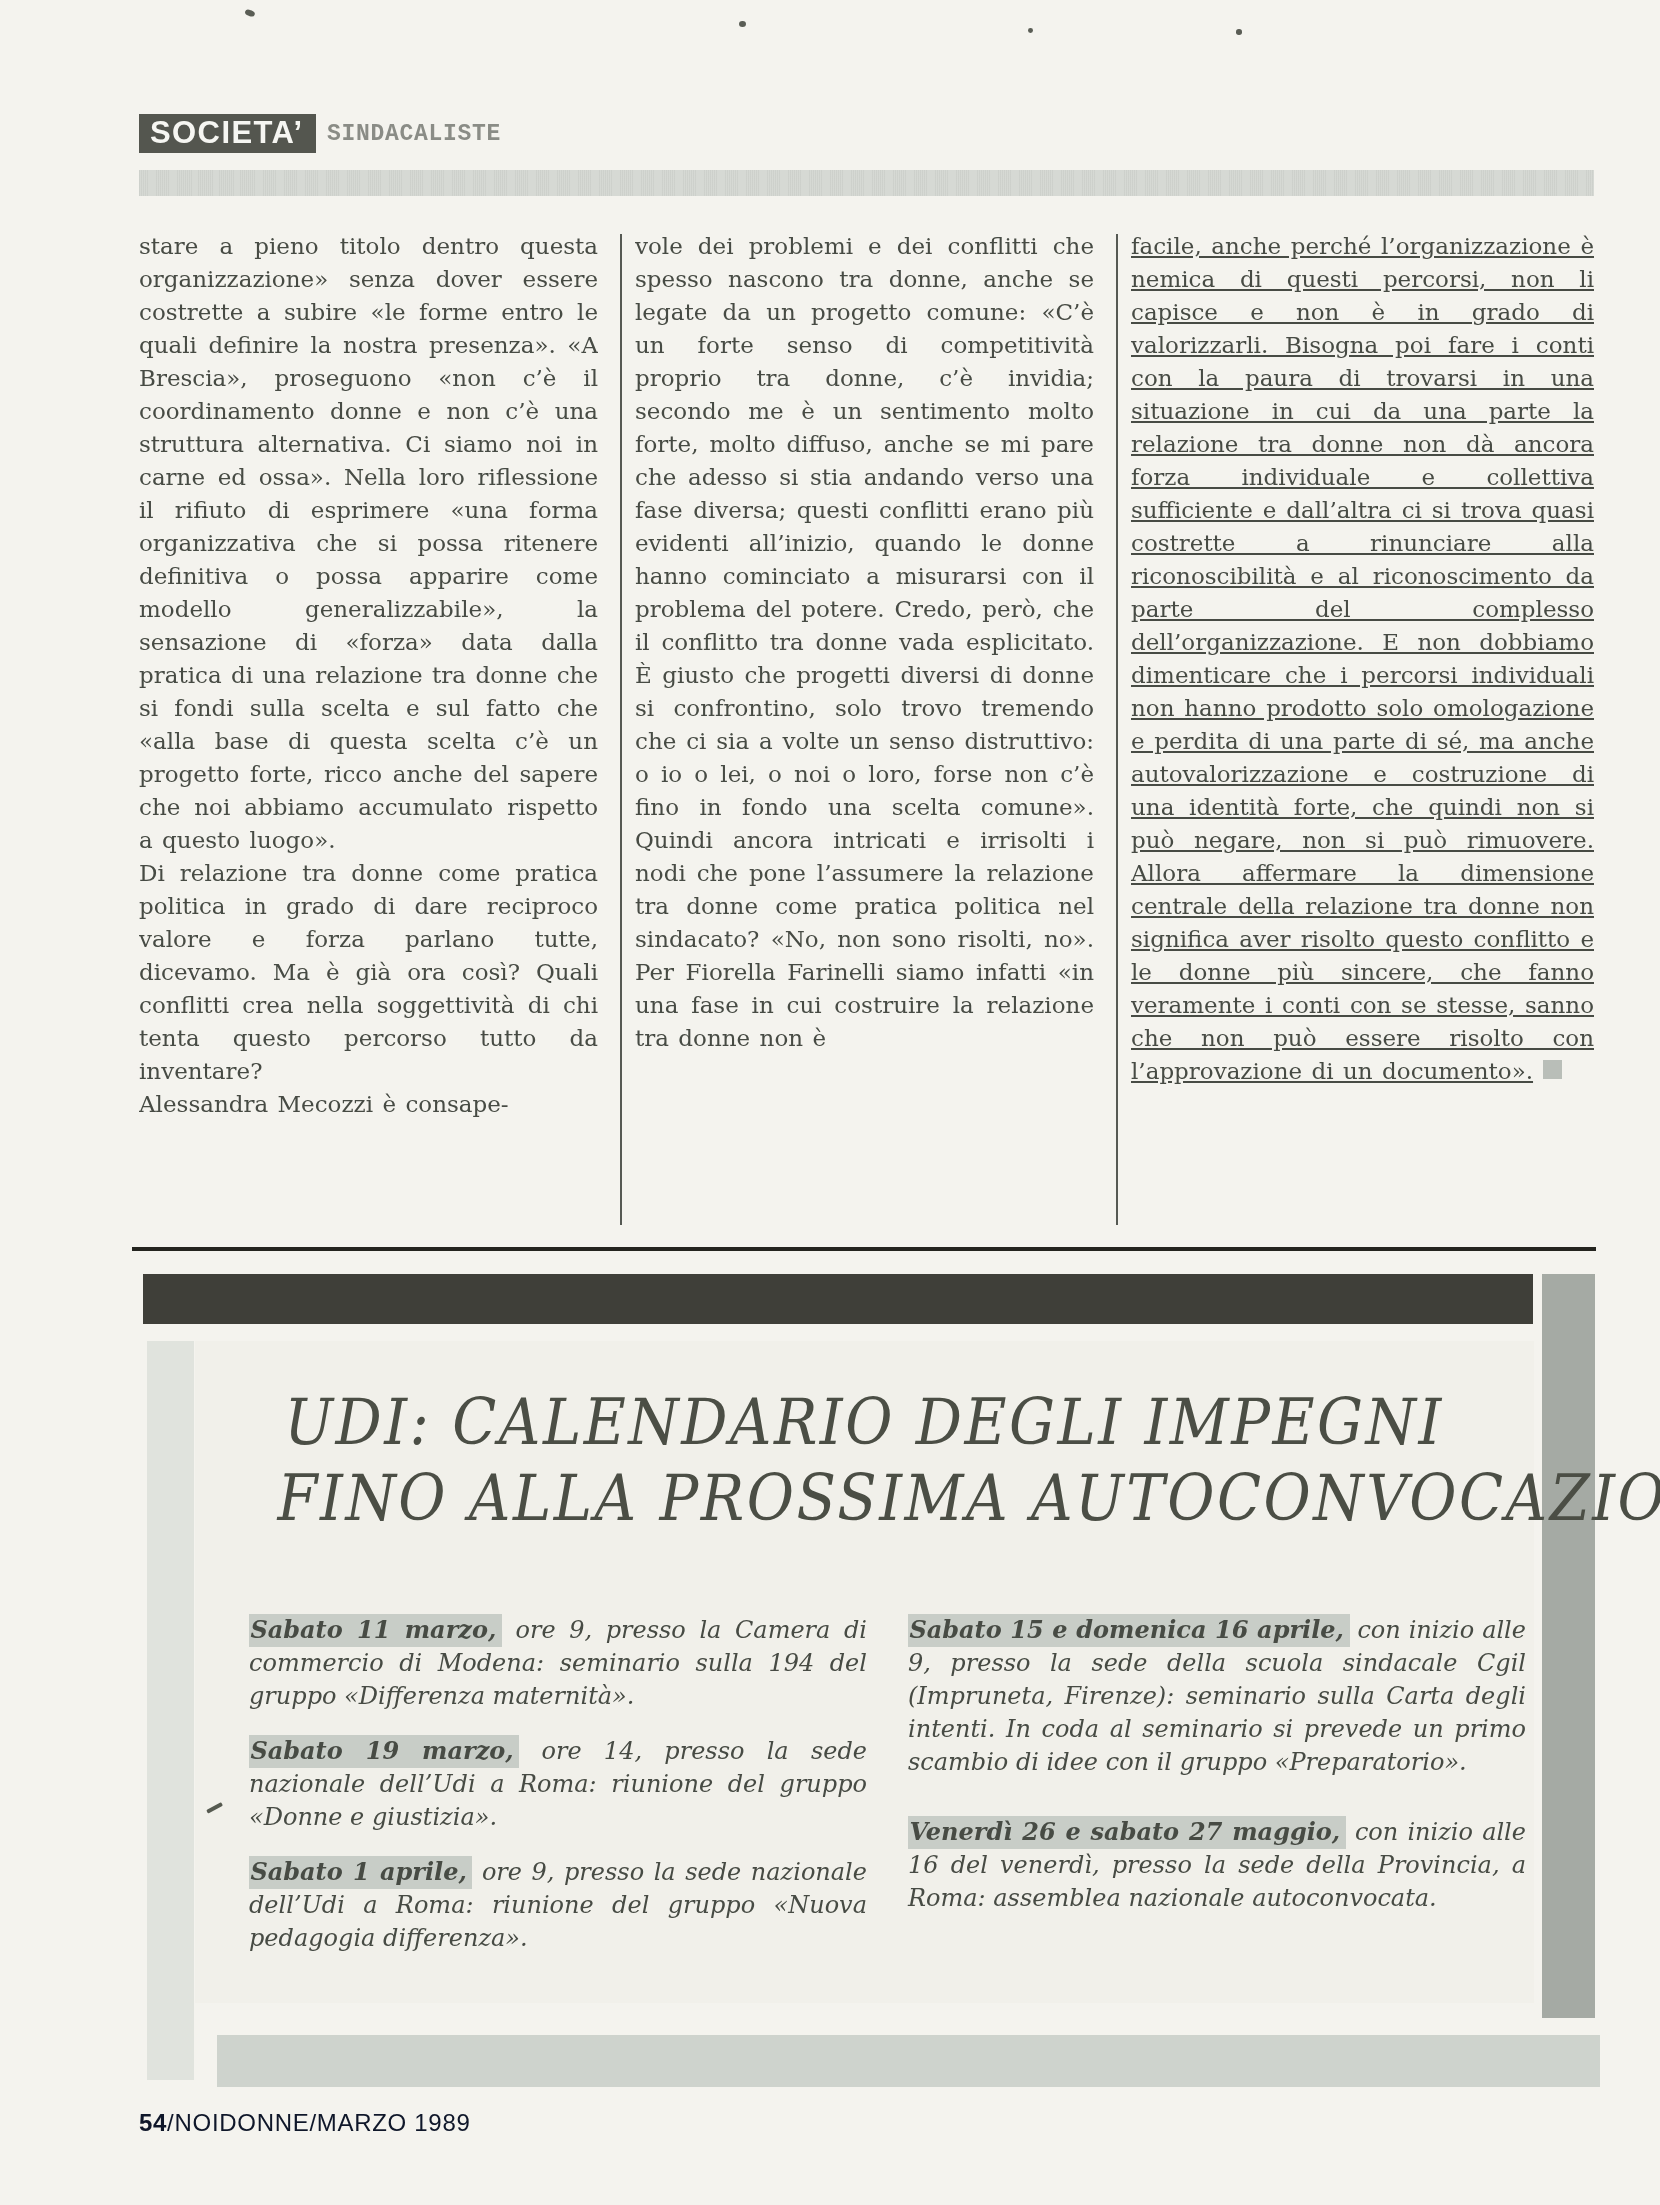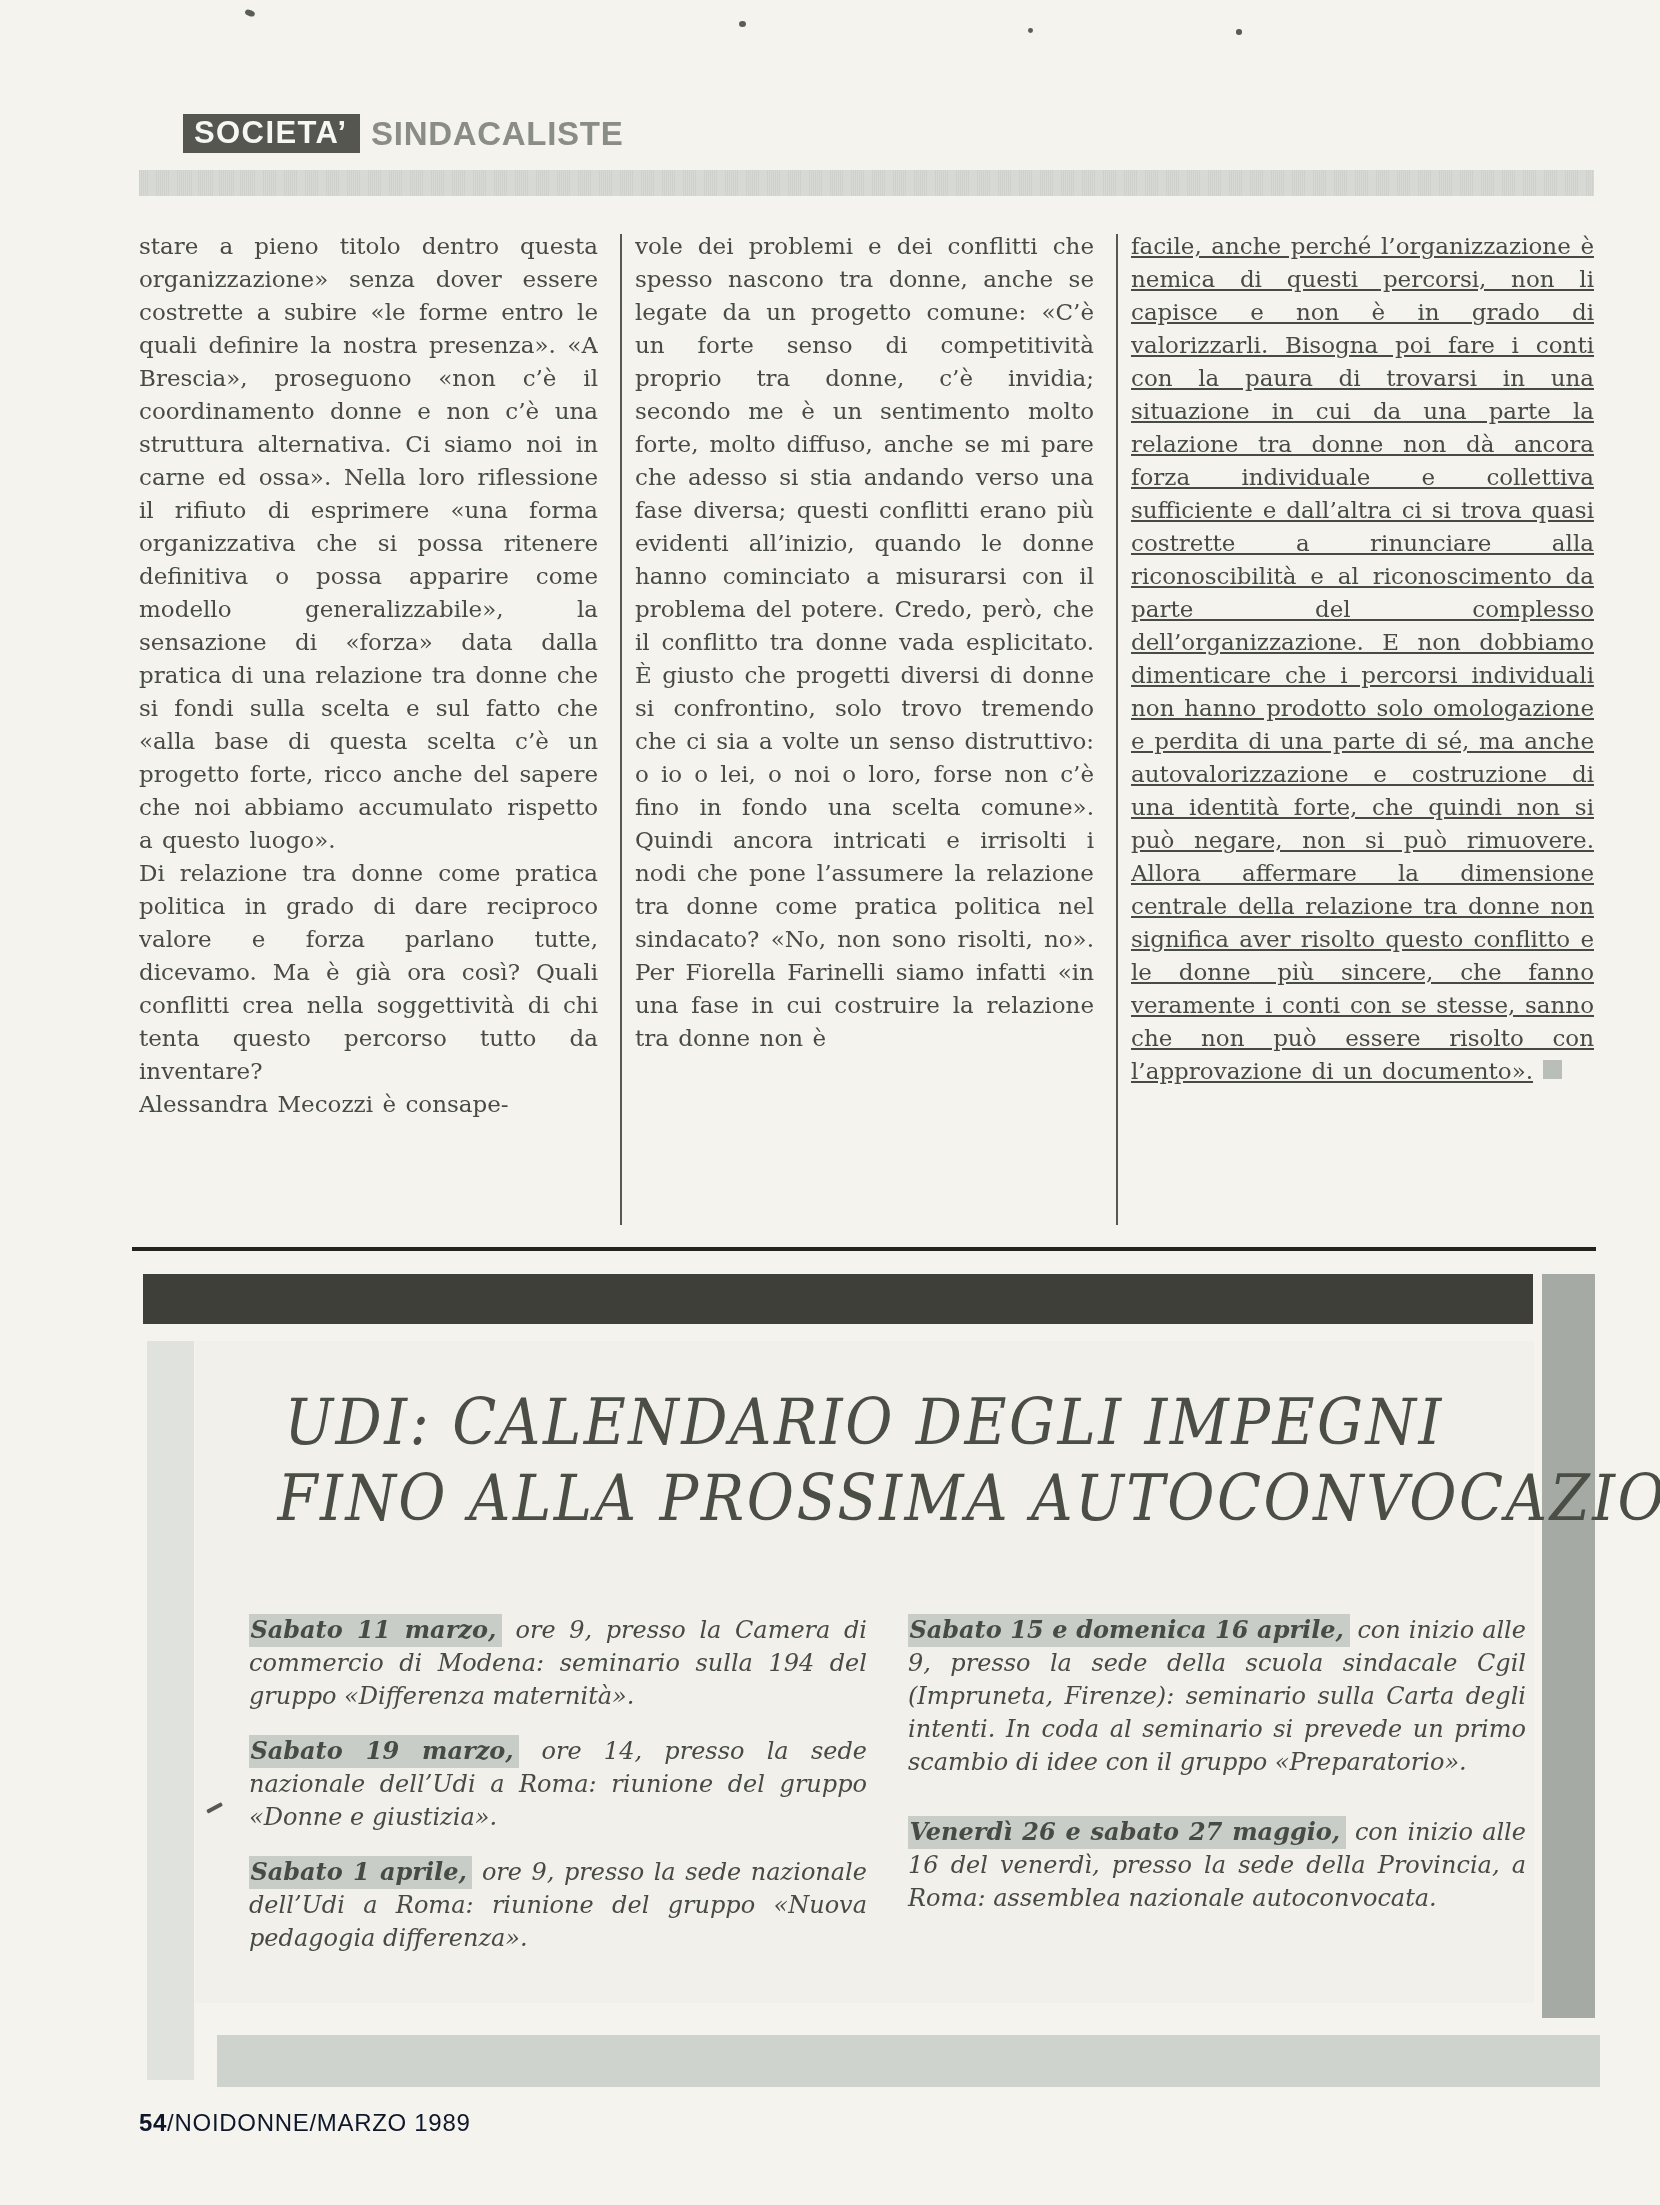--- a/index.html
+++ b/index.html
@@ -5,31 +5,31 @@
   html,body{margin:0;padding:0;background:#888;}
   .page{
     position:relative;
     width:1661px;height:2205px;
     background:var(--paper,#f4f3ee);
     overflow:hidden;
     font-family:"DejaVu Serif",serif;
     color:var(--ink,#474b44);
   }
   
-  .header{position:absolute;left:139px;top:114px;display:flex;align-items:stretch;gap:11px;margin-left:44px;}
+  .header{position:absolute;left:139px;top:114px;display:flex;align-items:stretch;gap:11px;}
   .section-label-box{
     background:var(--header-box,#54564f);
     color:#f6f6f2;
     font-family:"Liberation Sans",sans-serif;
     font-weight:bold;font-size:31px;letter-spacing:1.4px;
     padding:2.8px 12.5px 5.6px 11px;line-height:1;display:flex;align-items:center;
   }
   .section-title{
-    font-family:Liberation Sans, sans-serif;
-    font-weight:bold;font-size:33px;letter-spacing:0.7px;
+    font-family:Liberation Mono, monospace;
+    font-weight:bold;font-size:23px;letter-spacing:0.7px;
     color:var(--header-title,#8a8c86);
     align-self:center;padding-top:1.4px;
   }
   .band{
     position:absolute;left:139px;top:170px;width:1455px;height:26.4px;
     background:var(--band,#d6d9d4);
     background-image:repeating-linear-gradient(90deg,rgba(70,75,70,.06) 0 0.7px,transparent 0.7px 2.1px);
   }
   
   .col{

